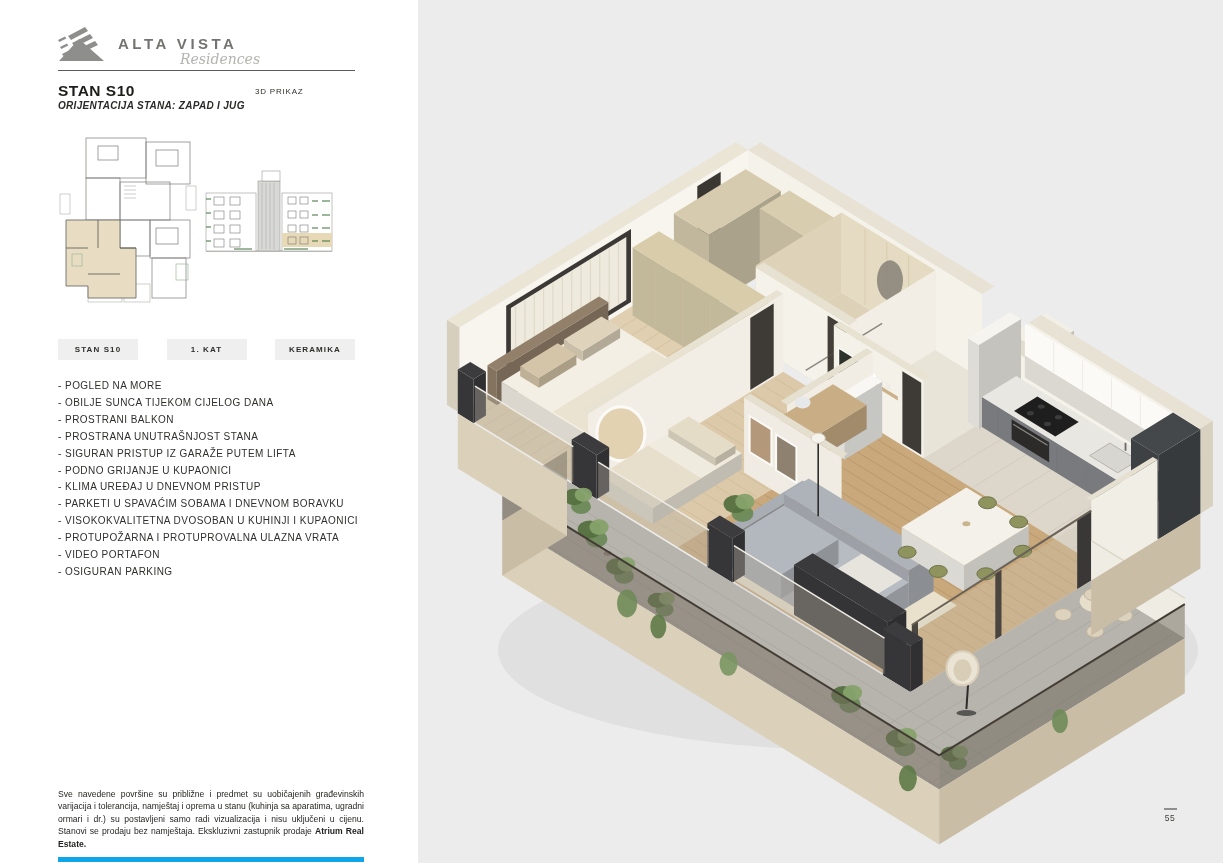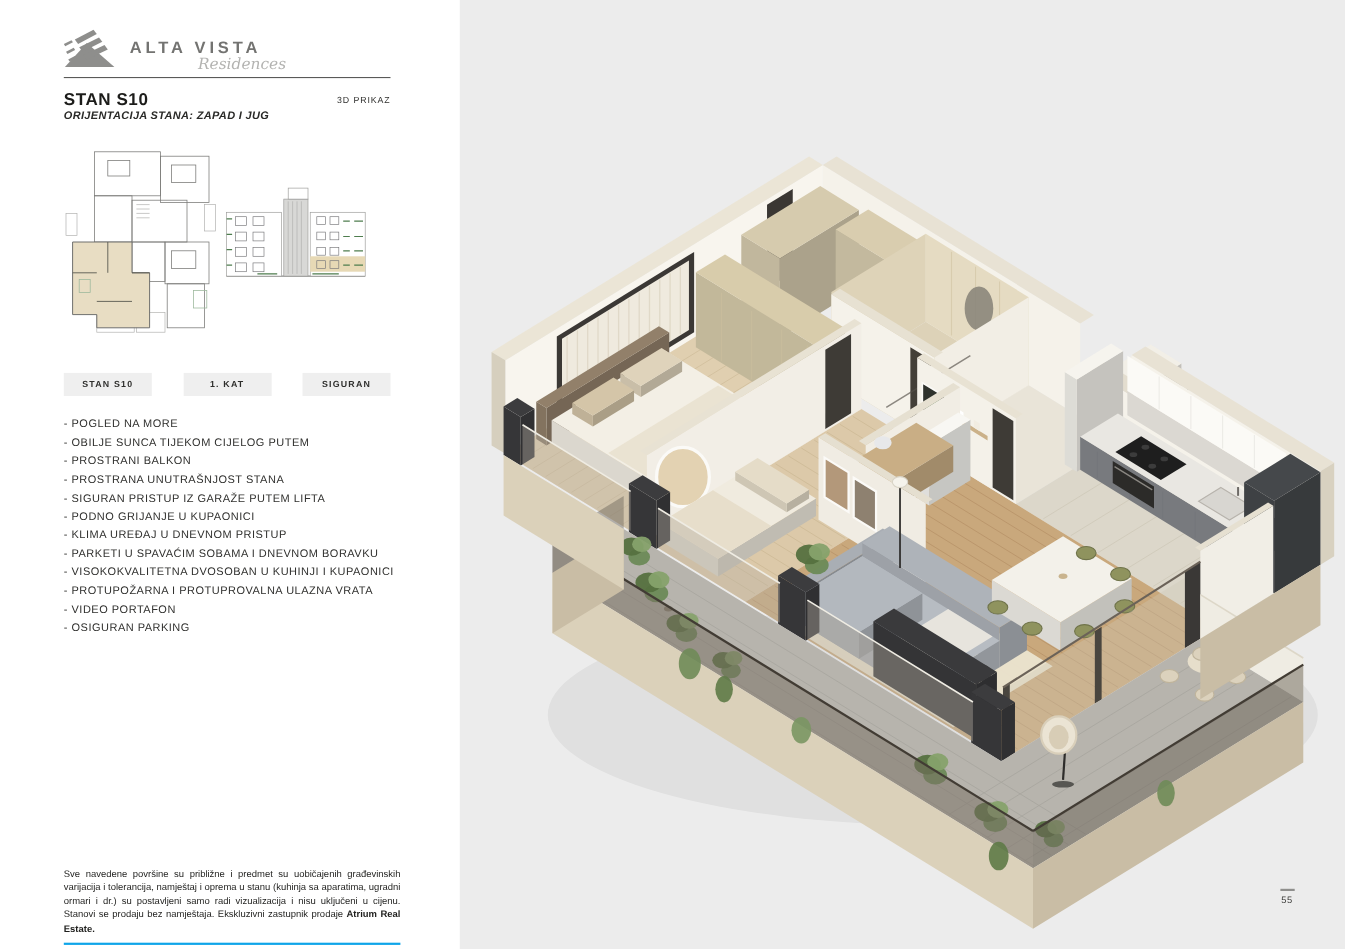--- a/index.html
+++ b/index.html
@@ -6,30 +6,30 @@
   body{width:1223px;height:863px;background:#ffffff;font-family:"Liberation Sans",sans-serif;-webkit-font-smoothing:antialiased;}
   .page{position:relative;width:1223px;height:863px;overflow:hidden;}
   .panel-left{position:absolute;left:0;top:0;width:418px;height:863px;background:#ffffff;}
   .panel-right{position:absolute;left:418px;top:0;width:805px;height:863px;background:#ececec;padding-left:29px;}
   .logo{position:absolute;left:58px;top:22px;width:300px;height:46px;}
   .logo-mark{position:absolute;left:0;top:2px;width:48px;height:40px;}
   .brand-name{position:absolute;left:60px;top:13px;font-size:15px;letter-spacing:3.5px;color:#737371;font-weight:bold;}
   .brand-tagline{position:absolute;left:122px;top:29px;font-family:"DejaVu Serif",serif;font-style:italic;font-size:14px;color:#b3b3b1;}
   .logo-rule{position:absolute;left:58px;top:70px;width:297px;border-top:1.3px solid #5a5a58;}
   .page-title{position:absolute;left:58px;top:82px;font-size:15.5px;font-weight:bold;letter-spacing:.5px;color:#1c1c1a;}
-  .view-label{position:absolute;left:255px;top:87px;width:100px;text-align:right;font-size:8px;letter-spacing:.8px;color:#2f2f2d;}
+  .view-label{position:absolute;left:255px;top:87px;width:100px;text-align:left;font-size:8px;letter-spacing:.8px;color:#2f2f2d;}
   .page-subtitle{position:absolute;left:58px;top:100px;font-size:10px;font-style:italic;font-weight:bold;letter-spacing:.3px;color:#2a2a28;}
   .thumb-plan{position:absolute;left:58px;top:136px;width:140px;height:172px;}
   .thumb-elev{position:absolute;left:204px;top:166px;width:130px;height:98px;}
   .badges{position:absolute;left:58px;top:339px;width:297px;display:flex;justify-content:space-between;}
   .badge{width:80px;height:21px;line-height:21px;background:#efefef;text-align:center;font-size:8px;font-weight:bold;letter-spacing:1.1px;color:#2e2e2c;}
   .features{position:absolute;left:58px;top:378px;margin:0;padding:0;list-style:none;}
   .features li{font-size:10px;letter-spacing:.45px;color:#2f2f2d;line-height:16.9px;white-space:nowrap;}
   .features li::before{content:"- ";}
-  .disclaimer{position:absolute;left:58px;top:779px;width:306px;font-size:8.6px;line-height:12.6px;color:#1f1f1d;text-align:justify;padding-bottom:6px;border-bottom:2px solid #0ea5e9;}
+  .disclaimer{position:absolute;left:58px;top:779px;width:306px;font-size:8.6px;line-height:12.6px;color:#1f1f1d;text-align:justify;padding-bottom:6px;border-bottom:5px solid #0ea5e9;}
   .disclaimer strong{font-weight:bold;}
   .pagenum{position:absolute;left:732px;top:808px;width:40px;text-align:center;}
   .pagenum .dash{width:13px;margin:0 auto;border-top:2px solid #8f8f8d;}
   .pagenum .num{margin-top:3px;font-size:8.5px;color:#3f3f3d;letter-spacing:.5px;}
   #scene{position:absolute;left:0;top:0;}
   svg{display:block;}
 </style>
 </head>
 <body>
 
@@ -131,26 +131,26 @@
         <line x1="108" y1="74" x2="114" y2="74"></line>
           <line x1="118" y1="74" x2="126" y2="74"></line>
         <line x1="30" y1="82" x2="48" y2="82"></line>
           <line x1="80" y1="82" x2="104" y2="82"></line>
       </g>
     </svg>
 
     <div class="badges">
       <div class="badge">STAN S10</div>
       <div class="badge">1. KAT</div>
-      <div class="badge">SIGURAN</div>
+      <div class="badge">KERAMIKA</div>
     </div>
 
     <ul class="features">
       <li>POGLED NA MORE</li>
-      <li>OBILJE SUNCA TIJEKOM CIJELOG PUTEM</li>
+      <li>OBILJE SUNCA TIJEKOM CIJELOG DANA</li>
       <li>PROSTRANI BALKON</li>
       <li>PROSTRANA UNUTRAŠNJOST STANA</li>
       <li>SIGURAN PRISTUP IZ GARAŽE PUTEM LIFTA</li>
       <li>PODNO GRIJANJE U KUPAONICI</li>
       <li>KLIMA UREĐAJ U DNEVNOM PRISTUP</li>
       <li>PARKETI U SPAVAĆIM SOBAMA I DNEVNOM BORAVKU</li>
       <li>VISOKOKVALITETNA DVOSOBAN U KUHINJI I KUPAONICI</li>
       <li>PROTUPOŽARNA I PROTUPROVALNA ULAZNA VRATA</li>
       <li>VIDEO PORTAFON</li>
       <li>OSIGURAN PARKING</li>

